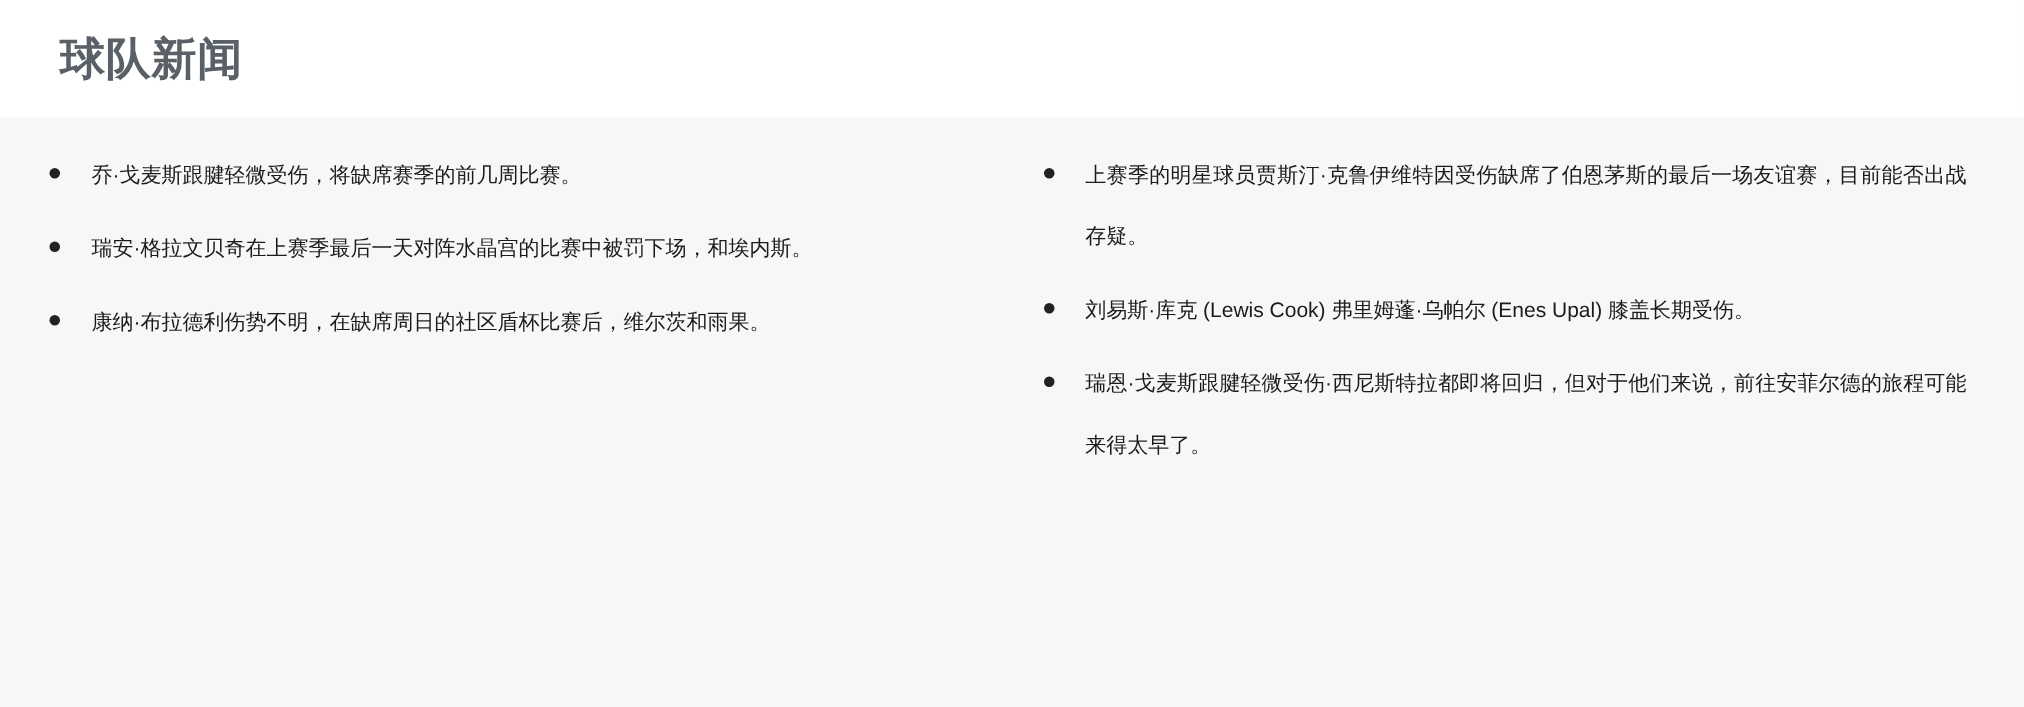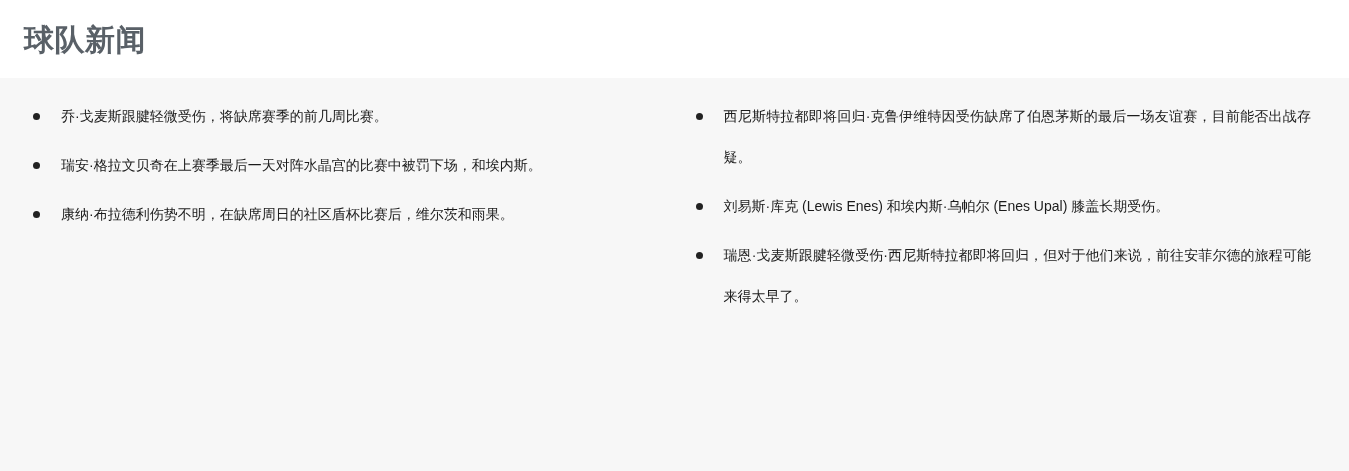--- a/index.html
+++ b/index.html
@@ -30,21 +30,21 @@
     display: flex;
     align-items: center;
   }
 
   .page-title {
     font-size: 30px;
     font-weight: bold;
     color: #596067;
     letter-spacing: 0.5px;
     line-height: 1.1;
-    margin: 0;
+    margin: 16px;
     padding: 0;
     white-space: nowrap;
   }
 
   
   .news-panel {
     background: #f7f7f7;
     height: 393px;
     box-sizing: border-box;
     padding: 18px 0 0 0;
@@ -146,25 +146,25 @@
           <span class="bullet"></span>
           <span class="item-text">康纳·布拉德利伤势不明，在缺席周日的社区盾杯比赛后，维尔茨和雨果。</span>
         </li>
       </ul>
     </div>
 
     <div class="news-column right">
       <ul class="news-list">
         <li class="news-item">
           <span class="bullet"></span>
-          <span class="item-text">西尼斯特拉都即将回归·克鲁伊维特因受伤缺席了伯恩茅斯的最后一场友谊赛，目前能否出战存疑。</span>
+          <span class="item-text">上赛季的明星球员贾斯汀·克鲁伊维特因受伤缺席了伯恩茅斯的最后一场友谊赛，目前能否出战存疑。</span>
         </li>
         <li class="news-item">
           <span class="bullet"></span>
-          <span class="item-text">刘易斯·库克 (Lewis Enes) 和埃内斯·乌帕尔 (Enes Upal) 膝盖长期受伤。</span>
+          <span class="item-text">刘易斯·库克 (Lewis Cook) 弗里姆蓬·乌帕尔 (Enes Upal) 膝盖长期受伤。</span>
         </li>
         <li class="news-item">
           <span class="bullet"></span>
           <span class="item-text">瑞恩·戈麦斯跟腱轻微受伤·西尼斯特拉都即将回归，但对于他们来说，前往安菲尔德的旅程可能来得太早了。</span>
         </li>
       </ul>
     </div>
 
   </div>
 </div>

